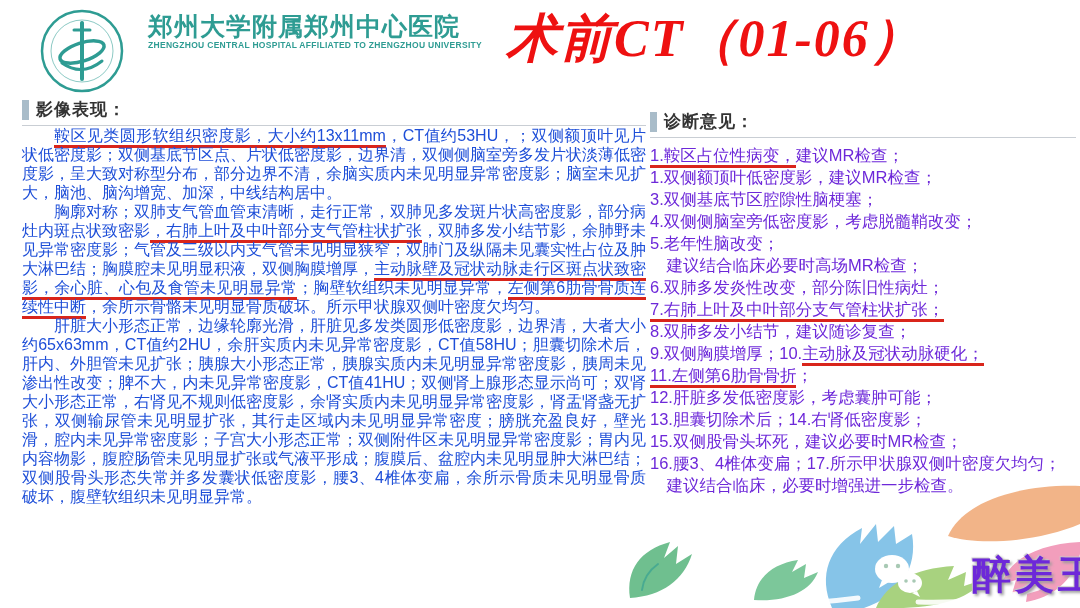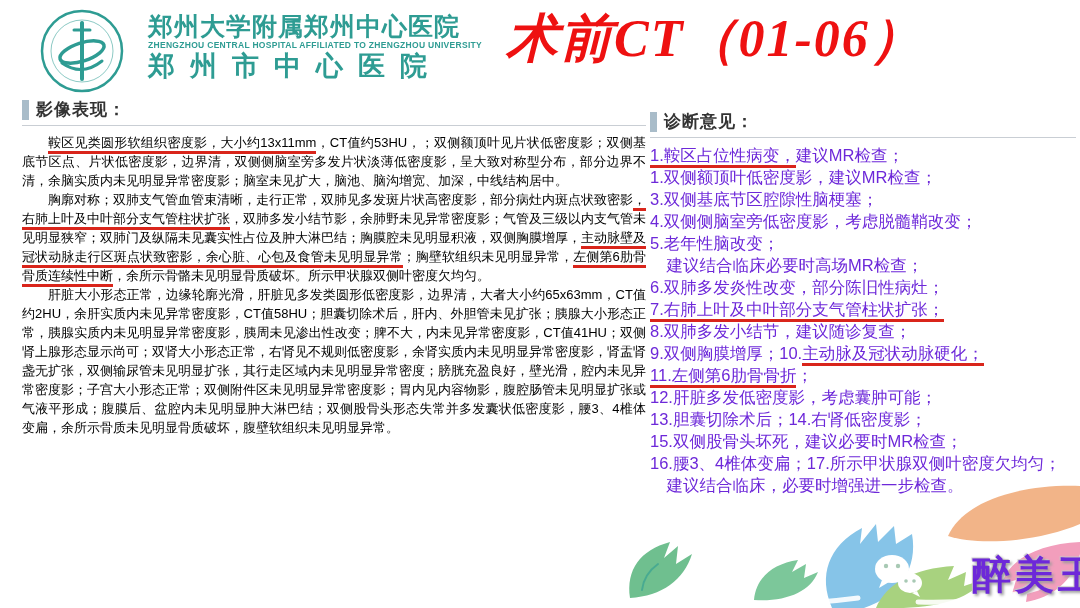--- a/index.html
+++ b/index.html
@@ -17,21 +17,21 @@
   .slide-title{
     position:absolute;left:506px;top:4px;font-size:52px;font-weight:bold;color:#ee1111;
     letter-spacing:2px;white-space:nowrap;font-family:"Liberation Serif","DejaVu Serif",serif;font-style:italic;
   }
   
   .section-heading{display:flex;align-items:center;border-bottom:1px solid #c9ced4;padding-bottom:4px;}
   .heading-bar{width:7px;height:20px;background:#a9bcc9;margin-right:7px;flex:0 0 auto;}
   .heading-text{font-size:17px;font-weight:bold;color:#333333;letter-spacing:1px;}
   
   .findings{position:absolute;left:22px;top:98px;width:624px;}
-  .findings-body{margin-top:7px;font-size:13px;line-height:19px;text-align:justify;color:#000000;}
+  .findings-body{font-size:16px;line-height:19px;text-align:justify;color:#1d4ed8;}
   .para{text-indent:2em;margin:0;}
   
   .diagnosis{position:absolute;left:650px;top:110px;width:426px;}
   .diagnosis-body{margin-top:6px;font-size:16.5px;line-height:22px;color:#6d28d9;}
   .diag-line{margin:0;white-space:nowrap;}
   
   .u{border-bottom:3px solid #d9251b;padding-bottom:1px;}
   
   .leaves{position:absolute;left:618px;top:484px;width:462px;height:124px;}
   .watermark{position:absolute;left:872px;top:548px;display:flex;align-items:center;}
@@ -54,21 +54,20 @@
       <path d="M58 15 v56" stroke="#2e9c93" stroke-width="4" stroke-linecap="round"></path>
       <path d="M50 22 h16 M58 15 v10" stroke="#2e9c93" stroke-width="3" stroke-linecap="round"></path>
       <ellipse cx="58" cy="44" rx="23" ry="9" fill="none" stroke="#2e9c93" stroke-width="3.5" transform="rotate(-18 58 44)"></ellipse>
       <path d="M38 55 q20 14 40 -2" fill="none" stroke="#2e9c93" stroke-width="3" stroke-linecap="round"></path>
     </svg>
   </div>
 
   <div class="hospital-name">
     <div class="hn-cn1">郑州大学附属郑州中心医院</div>
     <div class="hn-en1">ZHENGZHOU CENTRAL HOSPITAL AFFILIATED TO ZHENGZHOU UNIVERSITY</div>
-    <div class="hn-cn2">郑州市中心医院</div>
   </div>
 
   <div class="slide-title">术前CT（01-06）</div>
 
   <div class="findings">
     <div class="section-heading">
       <div class="heading-bar"></div>
       <div class="heading-text">影像表现：</div>
     </div>
     <div class="findings-body">

